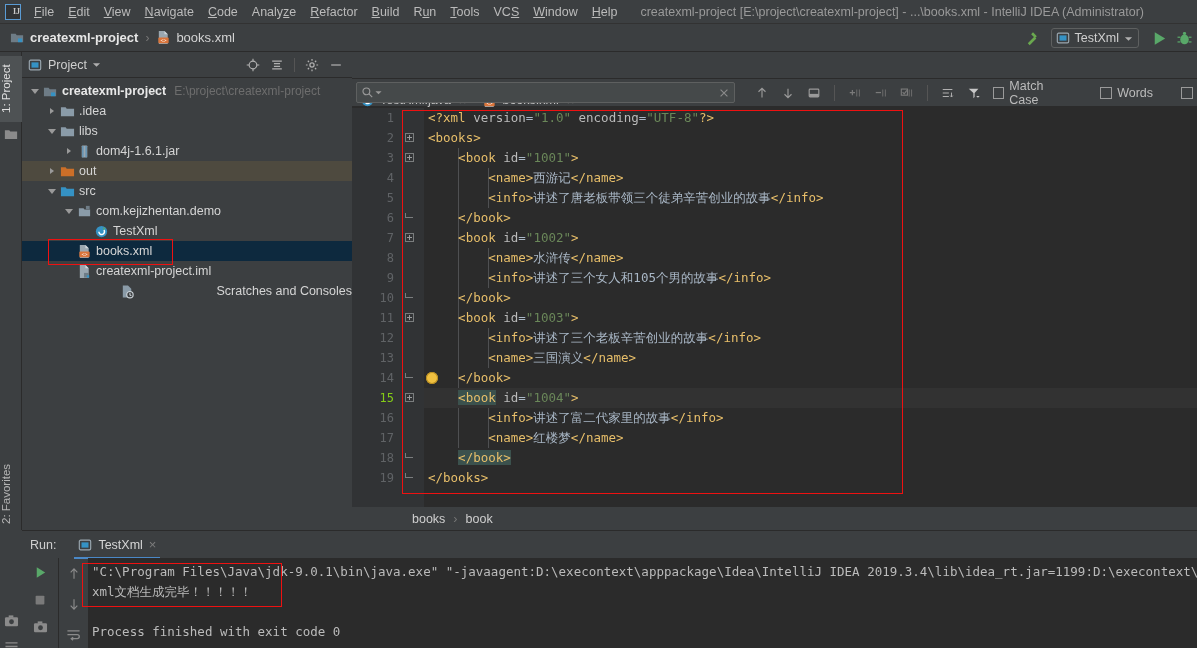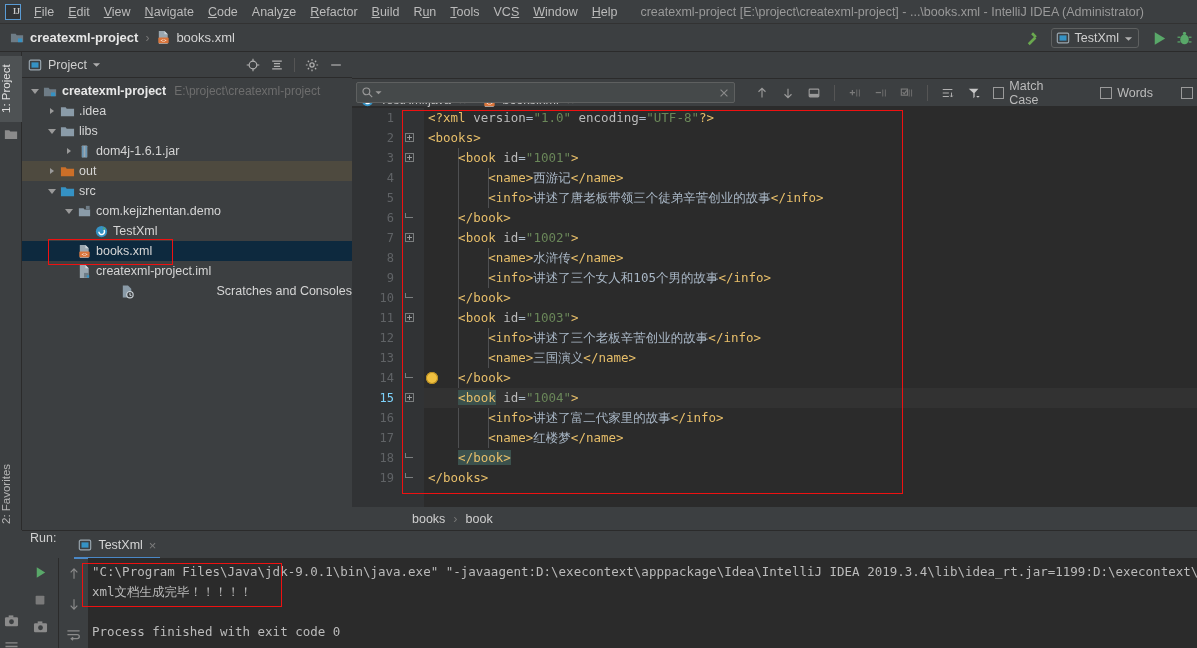--- a/index.html
+++ b/index.html
@@ -216,21 +216,21 @@
     font-size: 12.5px; color: #cfcfcf;
   }
   .breadcrumbs .sep { margin: 0 8px; color: #777; }
 
   
   .run-panel {
     position: absolute; left: 22px; top: 530px; width: 1175px; height: 118px;
     background: #3c3f41;
   }
   .run-header {
-    height: 28px; display: flex; align-items: flex-start; padding-left: 8px;
+    height: 28px; display: flex; align-items: center; padding-left: 8px;
     border-top: 1px solid #2b2b2b;
   }
   .run-header .lbl { font-size: 12.5px; color: #cfcfcf; margin-right: 18px; }
   .rtab {
     display: flex; align-items: center; gap: 6px; height: 28px;
     padding: 0 4px; position: relative; font-size: 12.5px; color: #d5d5d5;
   }
   .rtab.active:after {
     content: ""; position: absolute; left: 0; right: 0; bottom: 0;
     height: 2px; background: #4a88c7;
@@ -628,21 +628,21 @@
           <div class="ln">5</div>
           <div class="ln">6</div>
           <div class="ln">7</div>
           <div class="ln">8</div>
           <div class="ln">9</div>
           <div class="ln">10</div>
           <div class="ln">11</div>
           <div class="ln">12</div>
           <div class="ln">13</div>
           <div class="ln">14</div>
-          <div class="ln" style="color: #7dd3fc;">15</div>
+          <div class="ln" style="color: #84cc16;">15</div>
           <div class="ln">16</div>
           <div class="ln">17</div>
           <div class="ln">18</div>
           <div class="ln">19</div>
         </div>
       <div class="foldcol" id="foldcol">
           <div class="fold open" style="top: 25px;"></div>
           <div class="fold open" style="top: 45px;"></div>
           <div class="fold end" style="top: 105px;"></div>
           <div class="fold open" style="top: 125px;"></div>

